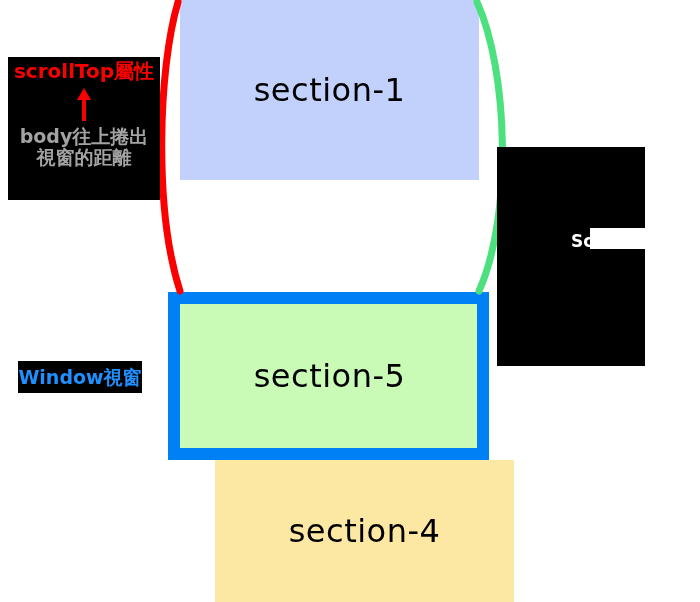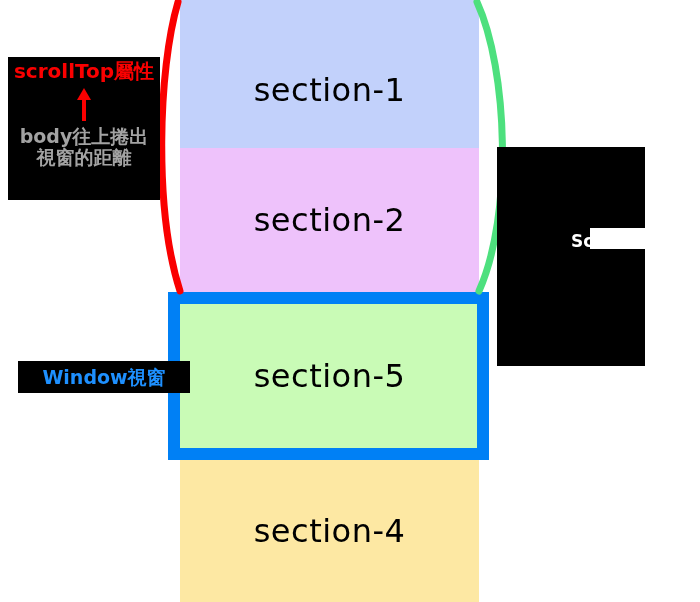--- a/index.html
+++ b/index.html
@@ -28,21 +28,21 @@
     justify-content: center;
     color: #000000;
     font-size: 32px;
     font-family: "DejaVu Sans", sans-serif;
     letter-spacing: 0.5px;
     box-sizing: border-box;
   }
   #section-1 { top: 0px;   height: 180px; background: #c2d1fb; }
   #section-2 { top: 148px; height: 144px; background: #eec2fb; }
   #section-3 { top: 292px; height: 168px; background: #c9fbb6; }
-  #section-4 { top: 460px; height: 142px; background: #fde8a3; }
+  #section-4 { top: 460px; height: 142px; background: #fde8a3; margin-left: 35px; }
 
   
   #viewport-frame {
     position: absolute;
     left: 168px;
     top: 292px;
     width: 321px;
     height: 168px;
     border: 12px solid #0080f5;
     box-sizing: border-box;
@@ -128,21 +128,21 @@
     width: 78px;
     height: 21px;
     background: #ffffff;
   }
 
   
   #window-label {
     position: absolute;
     left: 18px;
     top: 361px;
-    width: 172px;
+    width: 124px;
     height: 32px;
     background: #000000;
     display: flex;
     align-items: center;
     justify-content: center;
   }
   #window-label-text {
     color: #1e90ff;
     font-family: "DejaVu Sans", sans-serif;
     font-weight: bold;
@@ -151,23 +151,20 @@
     line-height: 1;
   }
 </style>
 </head>
 <body>
 
 <div id="stage">
 
   <div class="section" id="section-1">
     <span>section-1</span>
-  </div>
-  <div class="section" id="section-2">
-    <span>section-2</span>
   </div>
   <div class="section" id="section-3">
     <span>section-5</span>
   </div>
   <div class="section" id="section-4">
     <span>section-4</span>
   </div>
 
   <div id="viewport-frame"></div>
 

